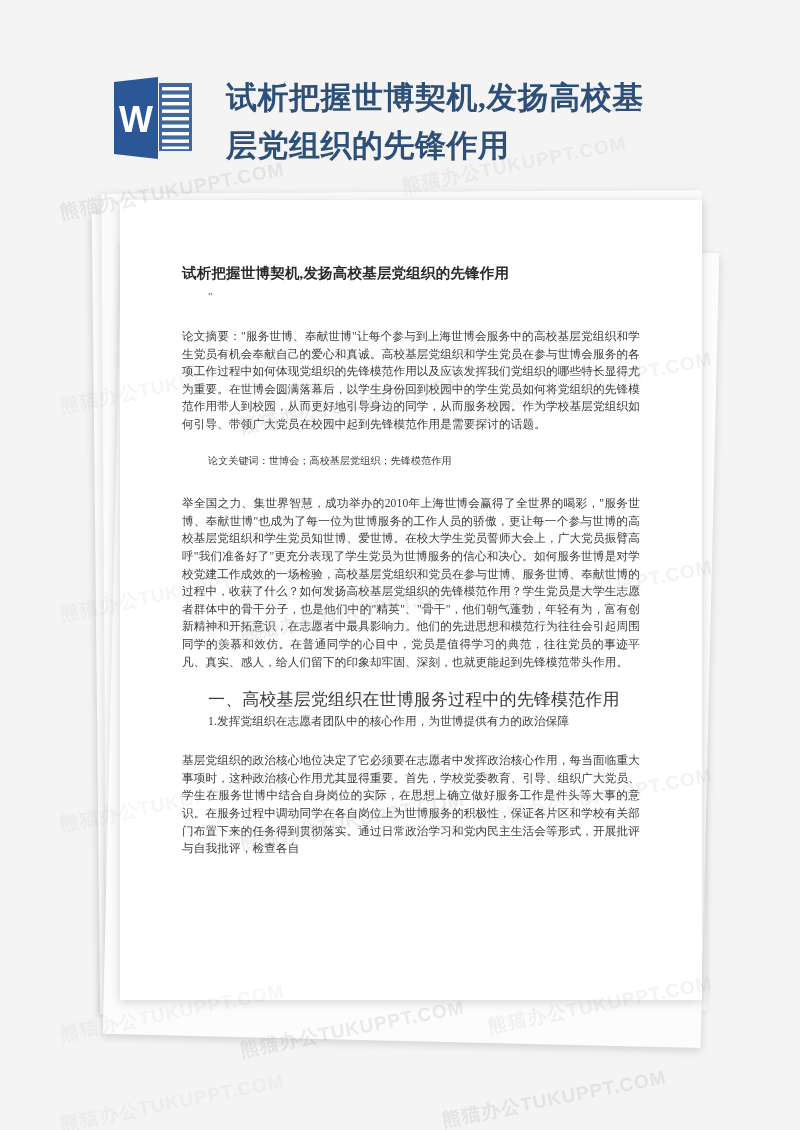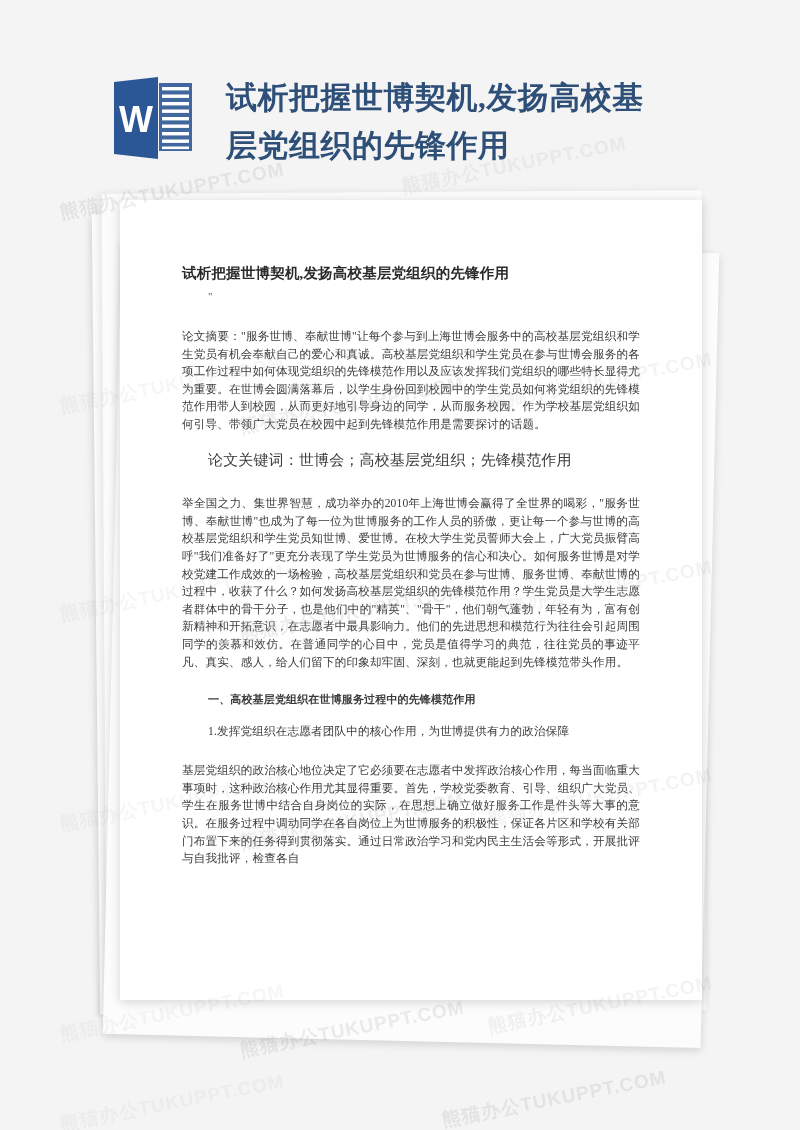--- a/index.html
+++ b/index.html
@@ -145,47 +145,46 @@
     text-justify: inter-ideograph;
     letter-spacing: 0.15px;
     margin-top: 14px;
   }
 
   .doc-para.first-abstract {
     margin-top: 22px;
   }
 
   .doc-keywords {
-    font-size: 15px;
+    font-size: 10px;
     line-height: 17.6px;
     color: #3b3b3b;
     margin-top: 18px;
     padding-left: 26px;
     letter-spacing: 0.15px;
   }
 
   .doc-body-gap {
     margin-top: 26px;
   }
 
   .doc-heading-1 {
-    font-size: 11px;
+    font-size: 17px;
     line-height: 17.6px;
     color: #3b3b3b;
     margin-top: 20px;
     padding-left: 26px;
     letter-spacing: 0.15px;
-    font-weight: bold;
   }
 
   .doc-heading-2 {
     font-size: 11.6px;
     line-height: 17.6px;
     color: #3b3b3b;
-    margin-top: 14px;
+    margin-top: 4px;
     padding-left: 26px;
     letter-spacing: 0.15px;
   }
 
   .doc-para-last {
     margin-top: 22px;
   }
 
   
   .wm {

